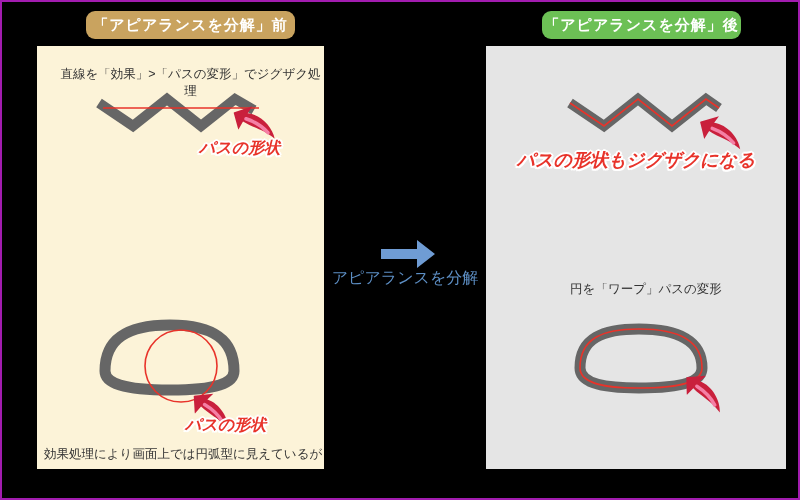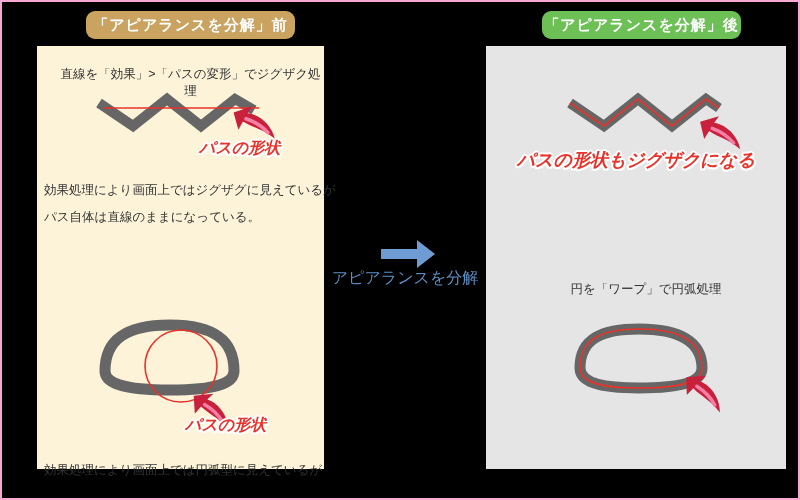--- a/index.html
+++ b/index.html
@@ -1,19 +1,19 @@
 <!DOCTYPE html>
 <html><head>
 <meta charset="utf-8">
 <style>
   * { margin:0; padding:0; box-sizing:border-box; }
   body { background:#222; font-family:"Liberation Sans", sans-serif; }
   .canvas {
     position:relative; width:800px; height:500px;
-    background:#000; border:2px solid #f9a8d4; overflow:hidden;
+    background:#000; border:2px solid #a21caf; overflow:hidden;
   }
   .panel { position:absolute; }
   .panel-before { left:35px; top:44px; width:287px; height:423px; background:#fcf3d8; }
   .panel-after  { left:484px; top:44px; width:300px; height:423px; background:#e5e5e5; }
   .badge {
     position:absolute; height:28px; border-radius:9px;
     color:#fff; font-weight:bold; font-size:15px; line-height:28px;
     text-align:center; letter-spacing:1px;
   }
   .badge-before { left:84px; top:9px; width:209px; background:#c9a35f; }
@@ -71,32 +71,28 @@
       <path d="M68,325 C68,292 91,279 133,279 C176,279 197,293 197,325 C197,337 180,344 133,344 C86,344 68,337 68,325 Z" fill="none" stroke="#666666" stroke-width="11"></path>
 
       <circle cx="144" cy="320" r="36" fill="none" stroke="#e8332a" stroke-width="1.6"></circle>
     </svg>
 
     <svg class="arrow-icon" style="left:203px;top:54px;transform:rotate(-42deg)" width="34" height="50" viewBox="0 0 34 50">
         <use href="#redArrow"></use>
       </svg>
     <div class="red-label" style="left:162px;top:92px;font-size:16px">パスの形状</div>
 
-    <div class="note" style="top:131px">
-      <div>効果処理により画面上ではジグザグに見えているが</div>
-      <div>パス自体は直線のままになっている。</div>
-    </div>
 
 
     <svg class="arrow-icon" style="left:160px;top:342px;transform:rotate(-30deg)" width="34" height="50" viewBox="0 0 34 50">
         <use href="#redArrow"></use>
       </svg>
     <div class="red-label" style="left:148px;top:369px;font-size:16px">パスの形状</div>
 
-    <div class="note" style="top:416px;line-height:16px">効果処理により画面上では円弧型に見えているが</div>
+    <div class="note" style="top:400px;line-height:16px">効果処理により画面上では円弧型に見えているが</div>
   </div>
 
   <svg class="arrow-icon" style="left:379px;top:238px" width="54" height="28">
     <polygon points="0,9 36,9 36,0 54,14 36,28 36,19 0,19" fill="#6f9cd4"></polygon>
   </svg>
   <div class="transform-label">アピアランスを分解</div>
 
   <div class="panel panel-after">
     <svg class="shapes" width="300" height="423">
 
@@ -107,20 +103,20 @@
       <path d="M94,322 C94,292 117,283 153,283 C193,283 216,295 216,322 C216,335 198,342 153,342 C111,342 94,335 94,322 Z" fill="none" stroke="#666666" stroke-width="11"></path>
 
       <path d="M94,322 C94,292 117,283 153,283 C193,283 216,295 216,322 C216,335 198,342 153,342 C111,342 94,335 94,322 Z" fill="none" stroke="#e8332a" stroke-width="1.6"></path>
     </svg>
 
     <svg class="arrow-icon" style="left:220px;top:64px;transform:rotate(-40deg)" width="34" height="50" viewBox="0 0 34 50">
         <use href="#redArrow"></use>
       </svg>
     <div class="red-label center" style="top:102px;font-size:18px">パスの形状もジグザクになる</div>
 
-    <div class="caption" style="top:235px">円を「ワープ」で円弧処理</div>
+    <div class="caption" style="top:235px">円を「ワープ」パスの変形</div>
 
     <svg class="arrow-icon" style="left:203px;top:324px;transform:rotate(-28deg)" width="34" height="50" viewBox="0 0 34 50">
         <use href="#redArrow"></use>
       </svg>
   </div>
 
 </div>
 
 </body></html>

